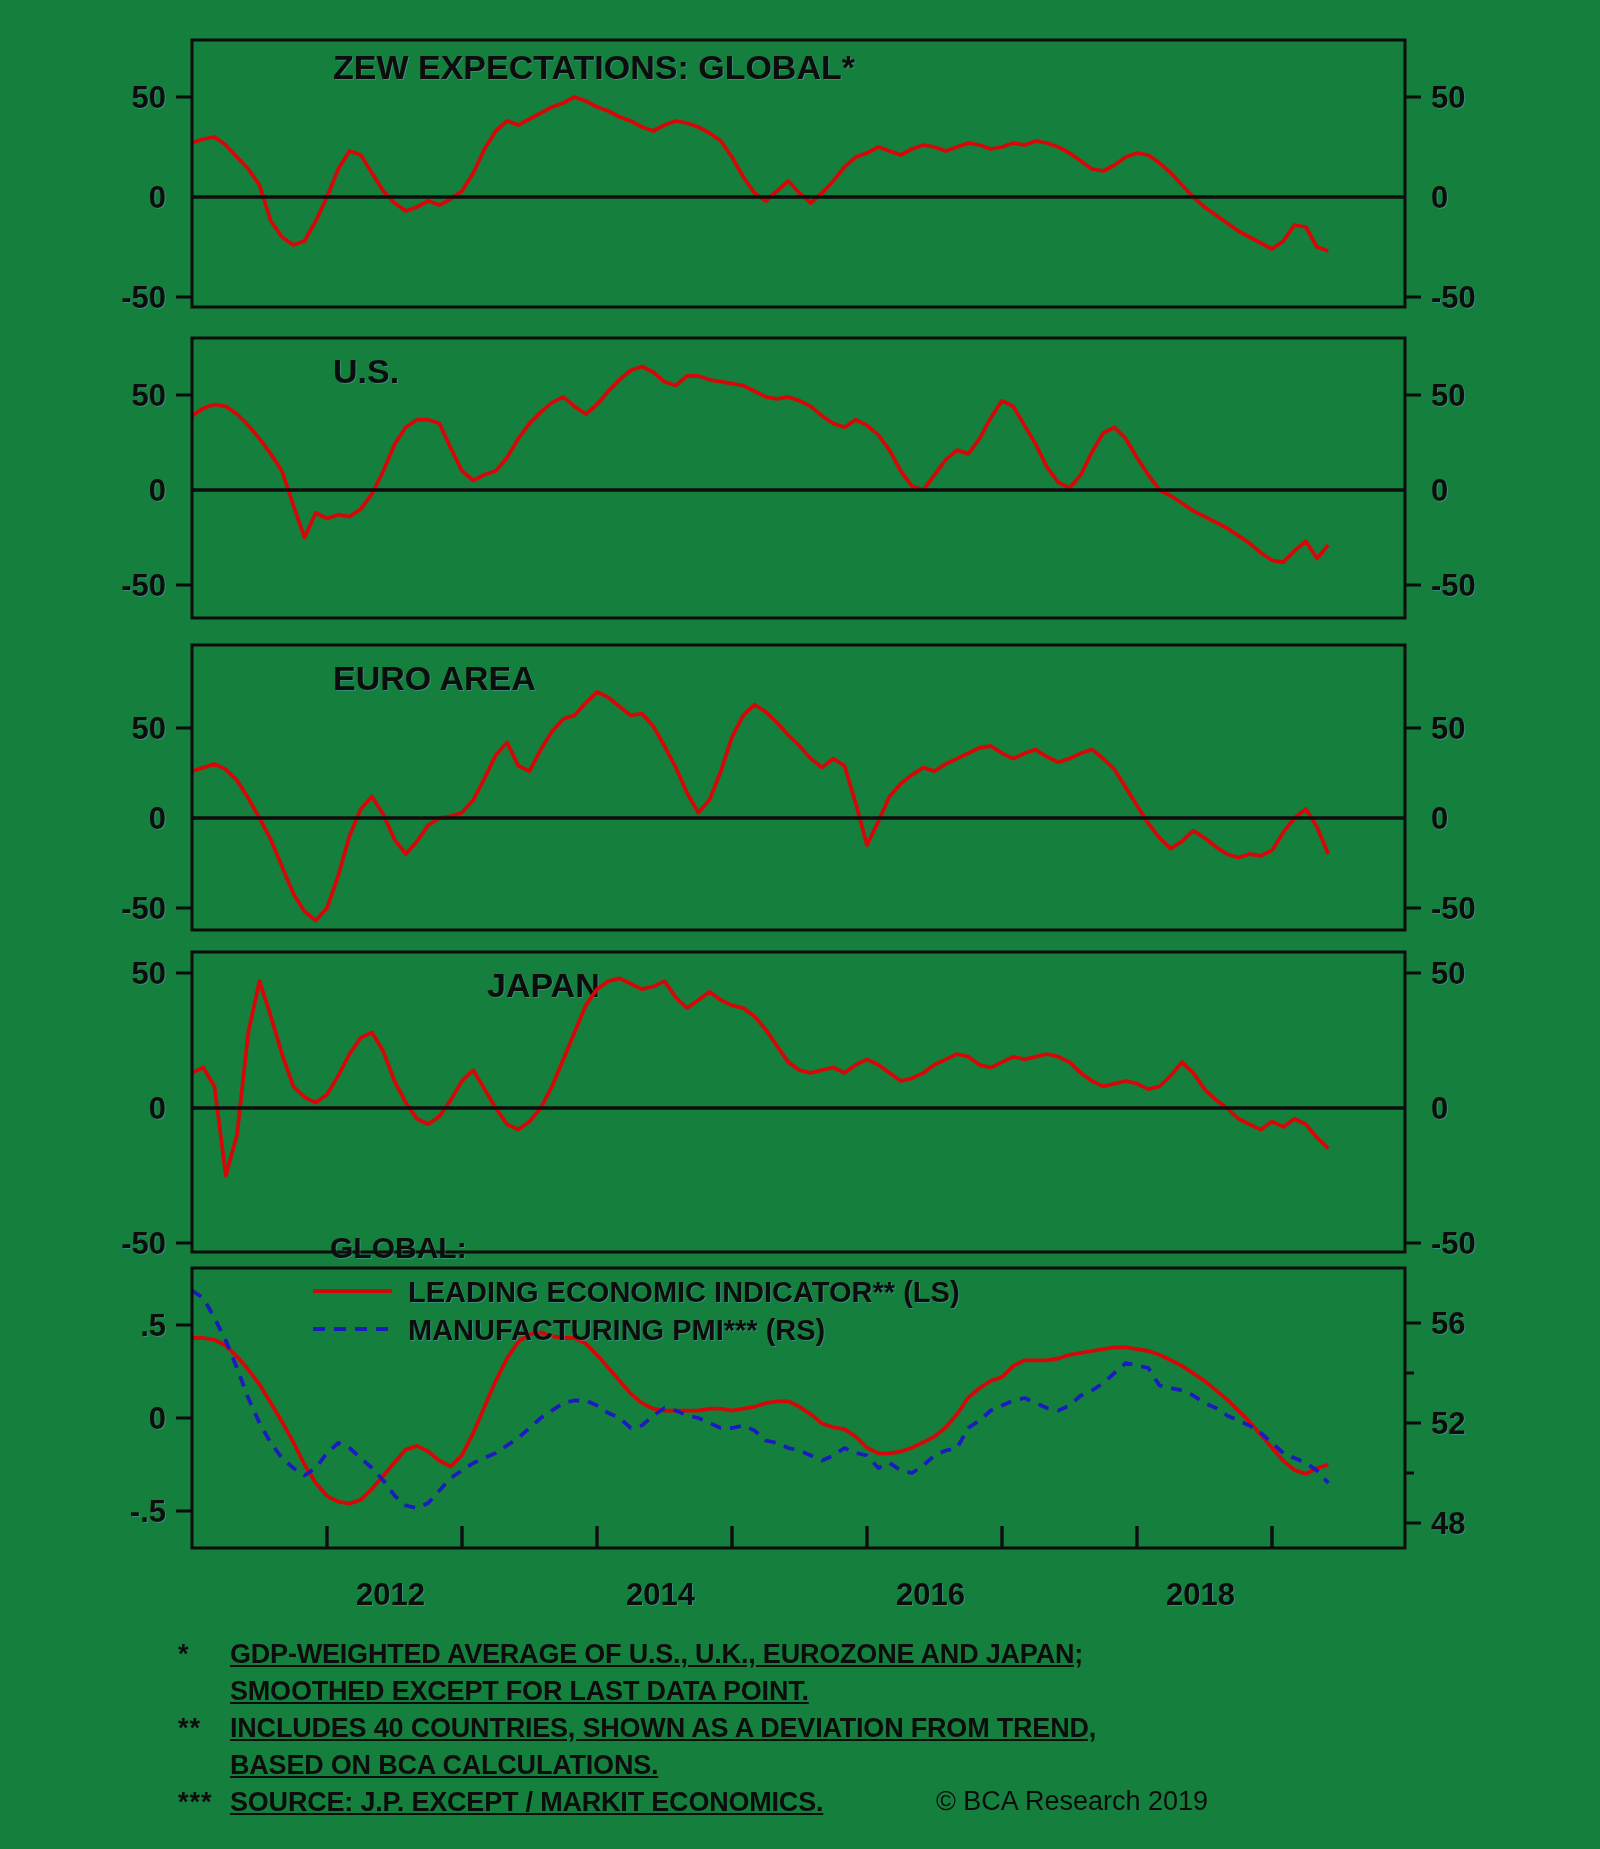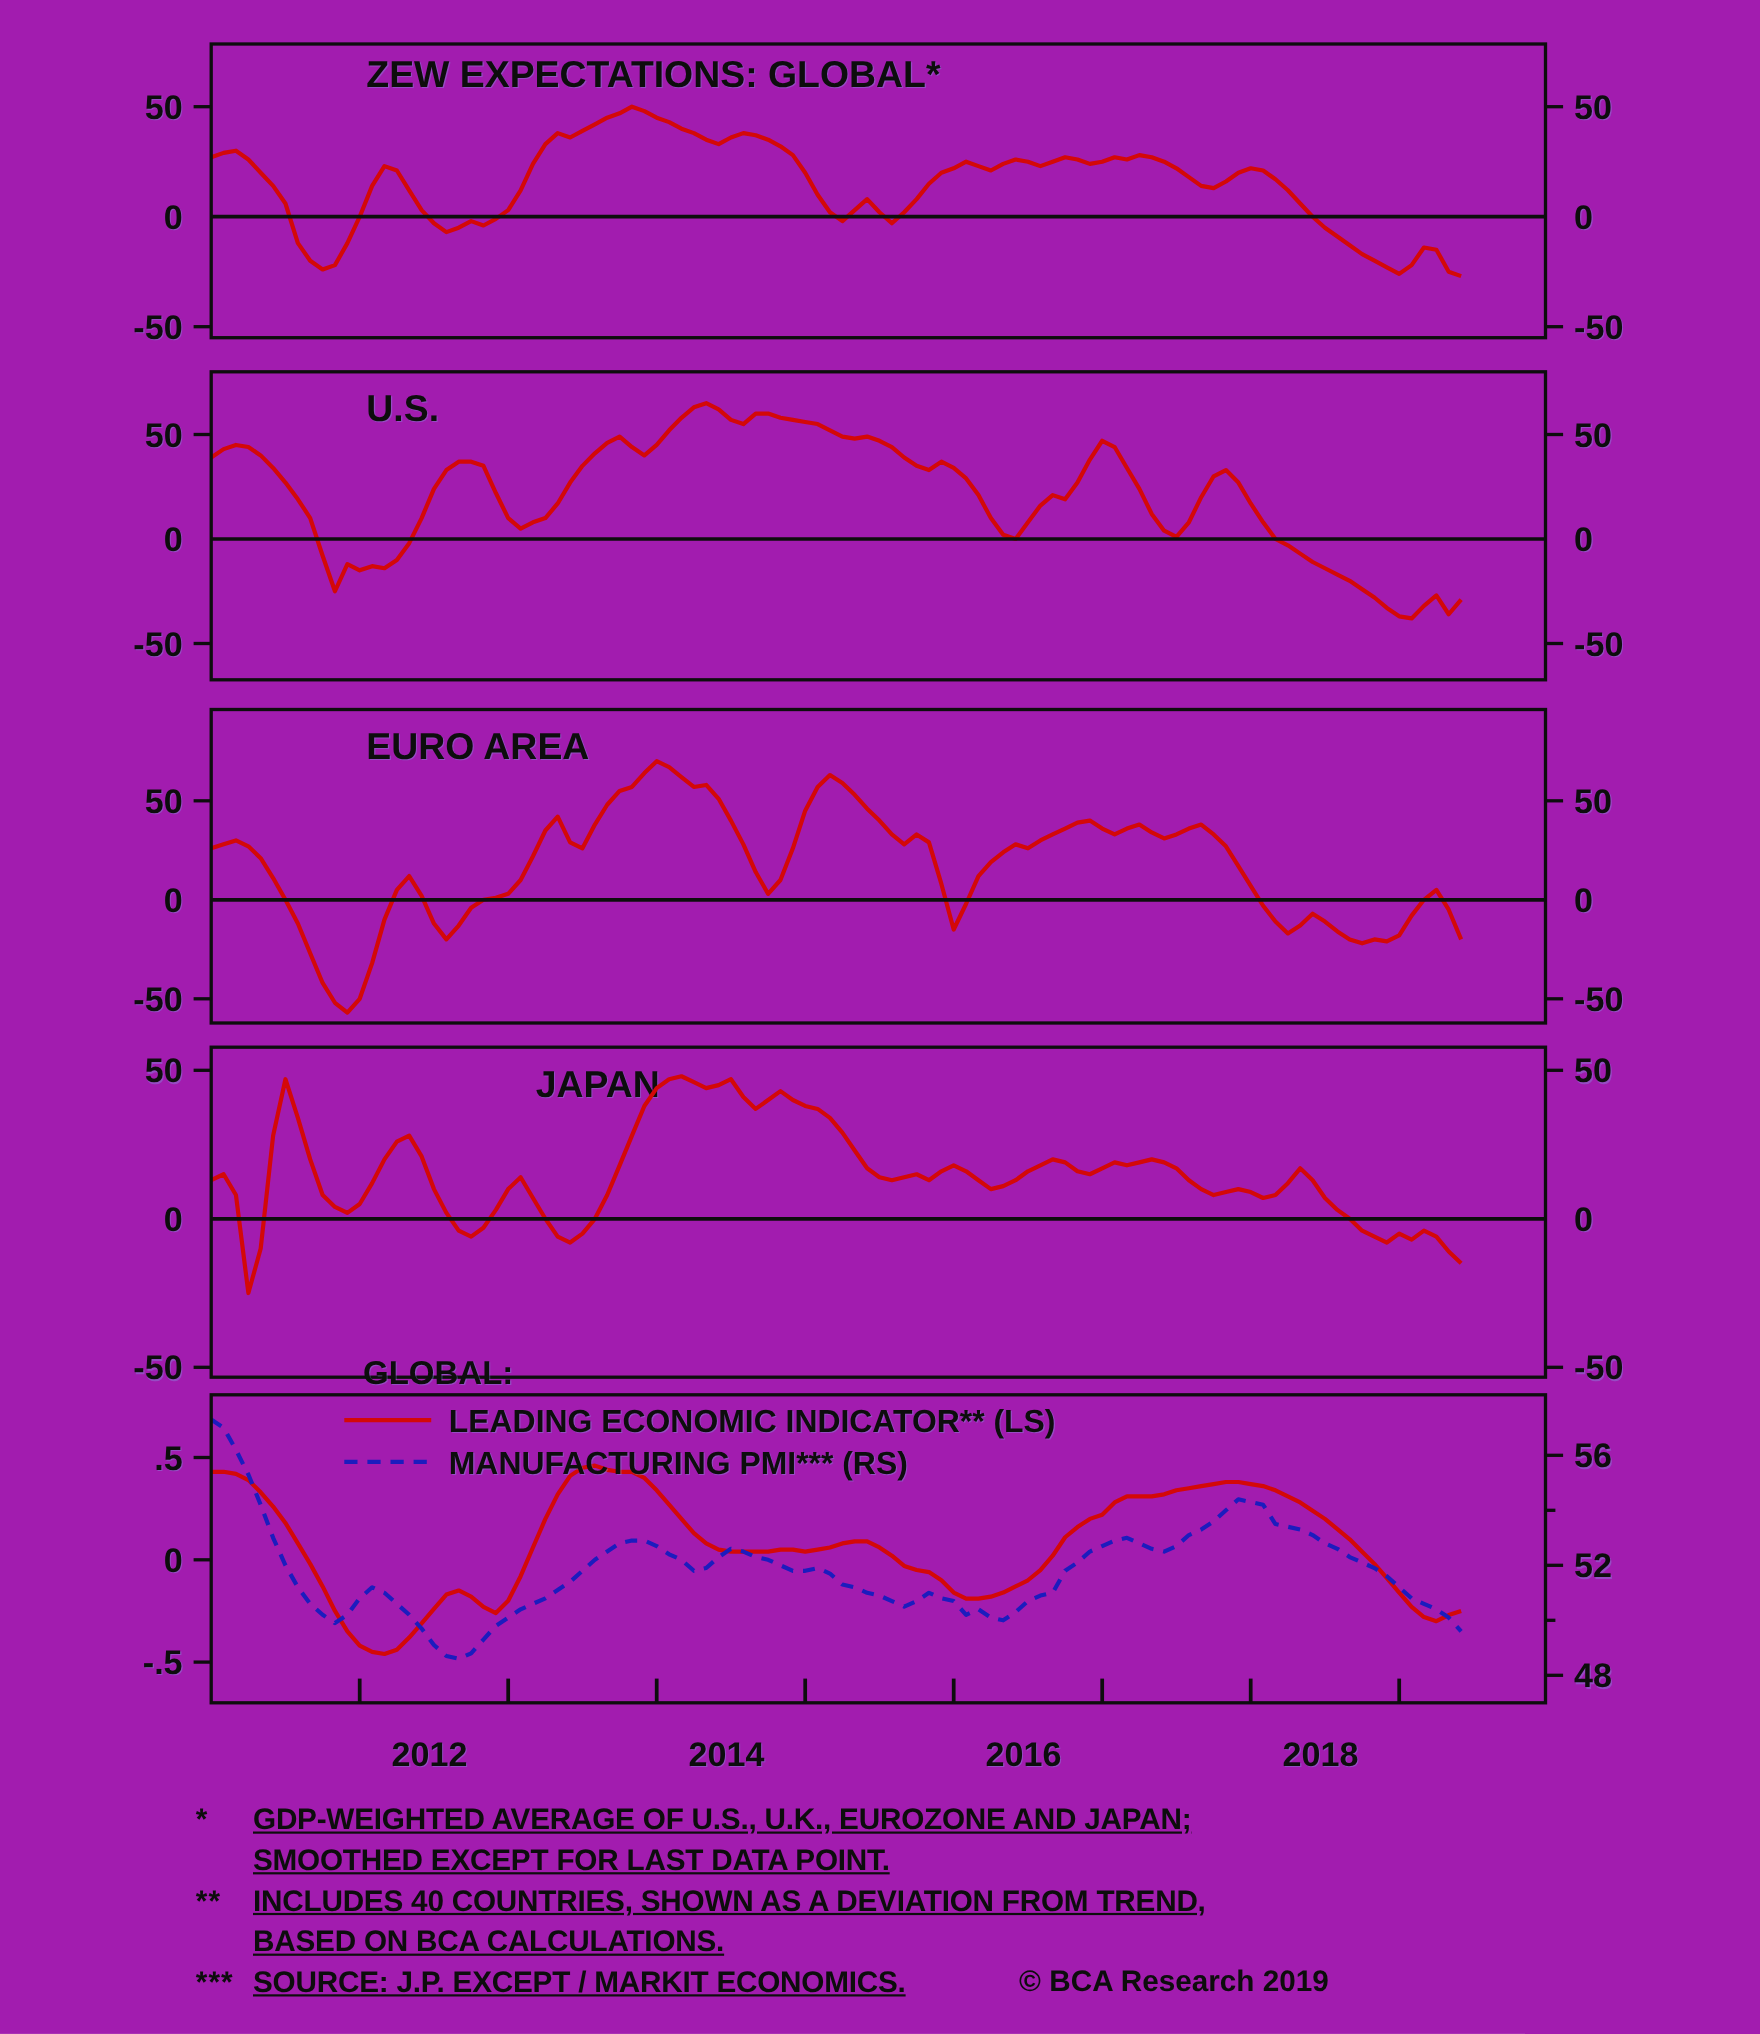--- a/index.html
+++ b/index.html
@@ -1,38 +1,38 @@
 <!DOCTYPE html>
 <html><head>
 <meta charset="utf-8">
 <style>
   html,body{margin:0;padding:0;background:#e8e8e8;}
   .page{
     position:relative;
     width:1600px;height:1849px;
-    background:#a21caf;
+    background:#15803d;
     font-family:"Liberation Sans",sans-serif;
     overflow:hidden;
   }
   svg text{
     font-family:"Liberation Sans",sans-serif;
     font-weight:bold;
     fill:#0d0d0d;
   }
   svg text.lbl{ text-shadow:1px 1px 0 rgba(130,165,235,.35); }
   .footnotes{
     position:absolute;left:178px;top:1636px;width:1015px;
     font-weight:bold;font-size:27px;line-height:37px;color:#0d0d0d;
   }
   .fn-row{display:flex;}
   .fn-marker{flex:none;width:52px;letter-spacing:1px;}
   .fn-text{flex:1;letter-spacing:-0.2px;text-decoration:underline;}
   .copyright{
     position:absolute;top:1786px;right:392px;
-    font-weight:bold;font-size:27px;color:#0d0d0d;
+    font-weight:normal;font-size:27px;color:#0d0d0d;
   }
 </style>
 </head>
 <body>
 
 <div class="page">
   <svg id="chart" width="1600" height="1620" viewBox="0 0 1600 1620">
       <text x="166" y="108" font-size="31" text-anchor="end" class="lbl">50</text>
       <text x="1431" y="108" font-size="31" text-anchor="start" class="lbl">50</text>
       <text x="166" y="208" font-size="31" text-anchor="end" class="lbl">0</text>

